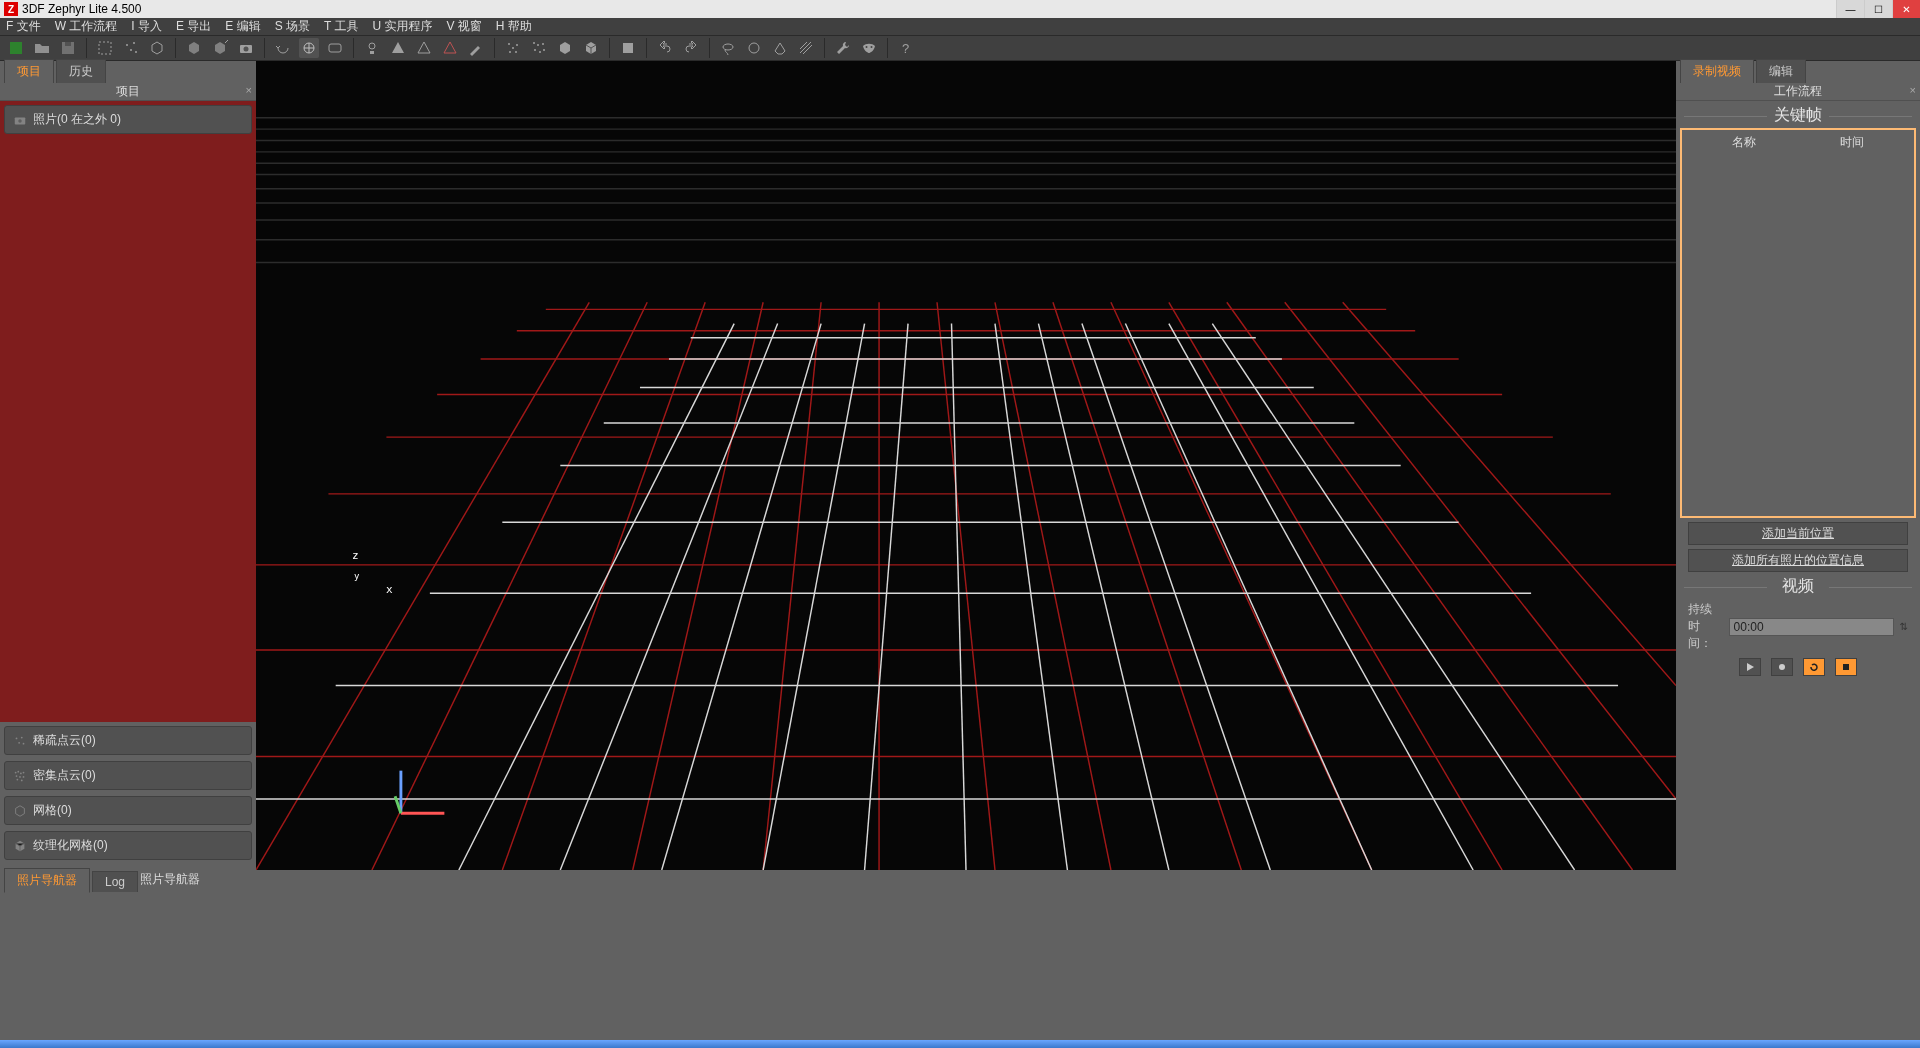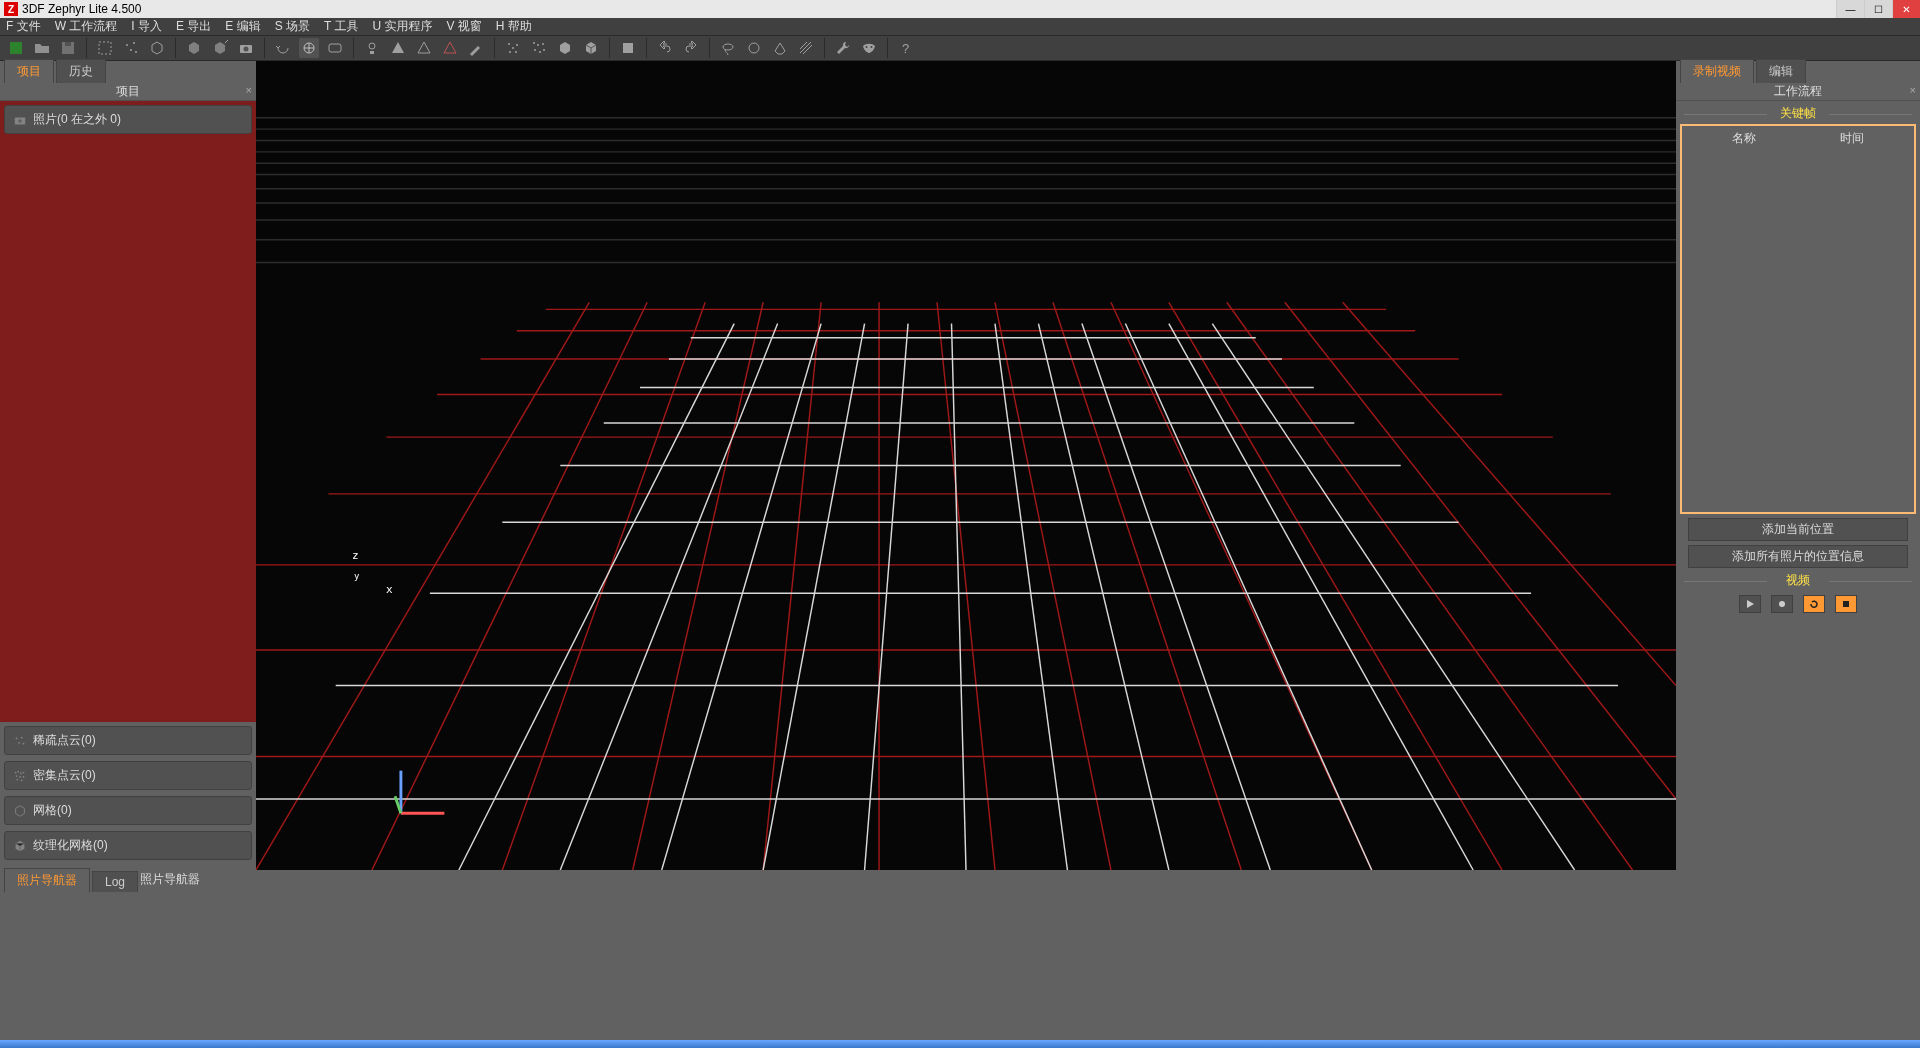--- a/index.html
+++ b/index.html
@@ -31,26 +31,26 @@
 .ptab { padding: 3px 12px 3px 12px; background: #505050; color: #ccc; font-size: 12px; margin-right: 2px; border: 1px solid #444; border-bottom: none; }
 .ptab.active { background: #616161; color: #ff9933; border-bottom: 1px solid #616161; position: relative; top: 1px; }
 
 .panel-header { height: 18px; background: #616161; display: flex; align-items: center; justify-content: center; font-size: 12px; color: #ddd; position: relative; border-bottom: 1px solid #505050;}
 .panel-header .close { position: absolute; right: 4px; top: 1px; font-size: 11px; color: #aaa; cursor: default;}
 .panel-body { flex: 1; background: #7f1d1d; padding: 4px; }
 .segment { background: #515151; border: 1px solid #404040; border-radius: 3px; padding: 5px 8px; margin-bottom: 6px; display: flex; align-items: center; gap: 6px; color: #ddd; }
 .segment svg { width: 14px; height: 14px; opacity: 0.7; }
 .left-bottom { margin-top: auto; padding: 4px; }
 
-.group-title { text-align: center; color: #fde047; font-size: 12px; margin: 4px 0 2px 0; position: relative; }
+.group-title { text-align: center; color: #e5e5e5; font-size: 16px; margin: 4px 0 2px 0; position: relative; }
 .group-title::before, .group-title::after { content:""; position:absolute; top:50%; width:35%; height:1px; background:#777;}
 .group-title::before{left:4px;} .group-title::after{right:4px;}
 .kv-row { display: flex; padding: 4px 8px; color: #ddd; }
 .kv-row .k { flex:1; text-align:center;} .kv-row .v{flex:1; text-align:center;}
-.btn-wide { display:block; width: calc(100% - 16px); margin: 4px 8px; padding: 2px 15px; text-align:center; background:#515151; border:1px solid #404040; color:#ddd; font-size:12px;}
+.btn-wide { display:block; width: calc(100% - 16px); margin: 4px 8px; padding: 2px 15px; text-align:center; background:#515151; border:1px solid #404040; color:#ddd; font-size:12px;text-decoration:underline;}
 .dur-row { display:flex; align-items:center; padding: 2px 8px; gap:6px;}
 .dur-input { flex:1; background:#888; border:1px solid #555; color:#222; padding:1px 4px; font-size:12px;}
 .play-row { display:flex; justify-content:center; gap:10px; padding:4px 0;}
 .pbtn { width:22px; height:18px; background:#515151; border:1px solid #404040; display:flex;align-items:center;justify-content:center;}
 .pbtn.active{background:#ff9933;}
 .pbtn svg{width:10px;height:10px;fill:#ccc;}
 .pbtn.active svg{fill:#222;}
 
 .bottombar { height: 170px; background: #616161; display: flex; }
 .bottom-tabs { height: 22px; display: flex; align-items: flex-end; padding-left: 4px; }
@@ -440,20 +440,25 @@
         <div class="group-title">关键帧</div>
         <div style="border:2px solid #fdba74; height:390px; background:#616161;">
           <div class="kv-row">
             <span class="k">名称</span>
             <span class="v">时间</span>
           </div>
         </div>
         <button class="btn-wide">添加当前位置</button>
         <button class="btn-wide">添加所有照片的位置信息</button>
         <div class="group-title">视频</div>
+        <div class="dur-row">
+          <span>持续时间：</span>
+          <input class="dur-input" value="00:00" style="">
+          <span style="font-size:10px;color:#333;">⇅</span>
+        </div>
         <div class="play-row">
           <div class="pbtn">
               <svg viewBox="0 0 10 10">
                 <path d="M2 1l7 4-7 4z"></path>
               </svg>
             </div>
           <div class="pbtn">
               <svg viewBox="0 0 10 10">
                 <circle cx="5" cy="5" r="3"></circle>
               </svg>

